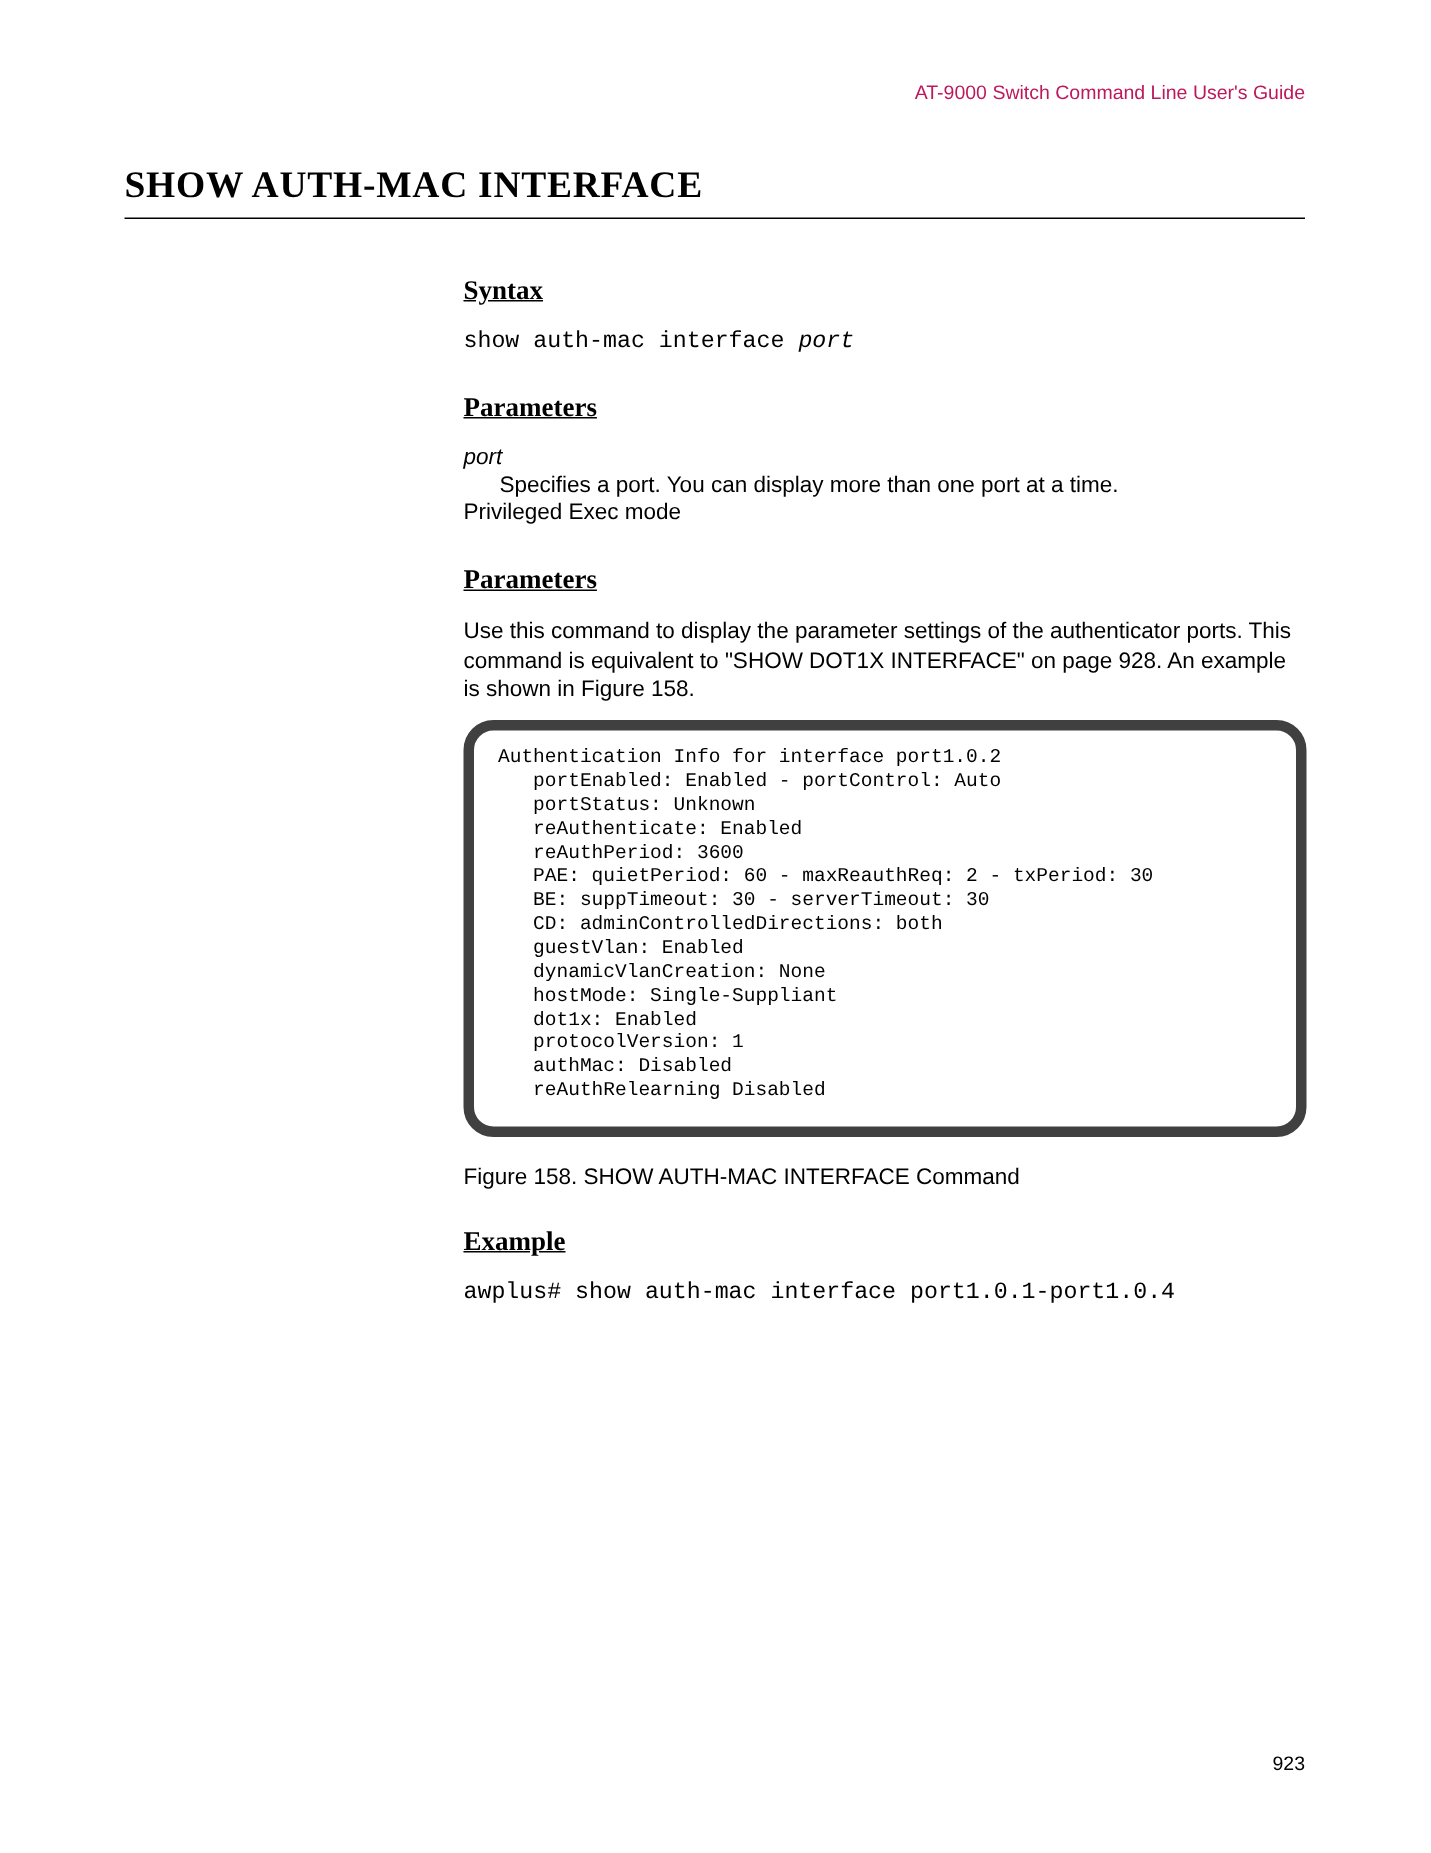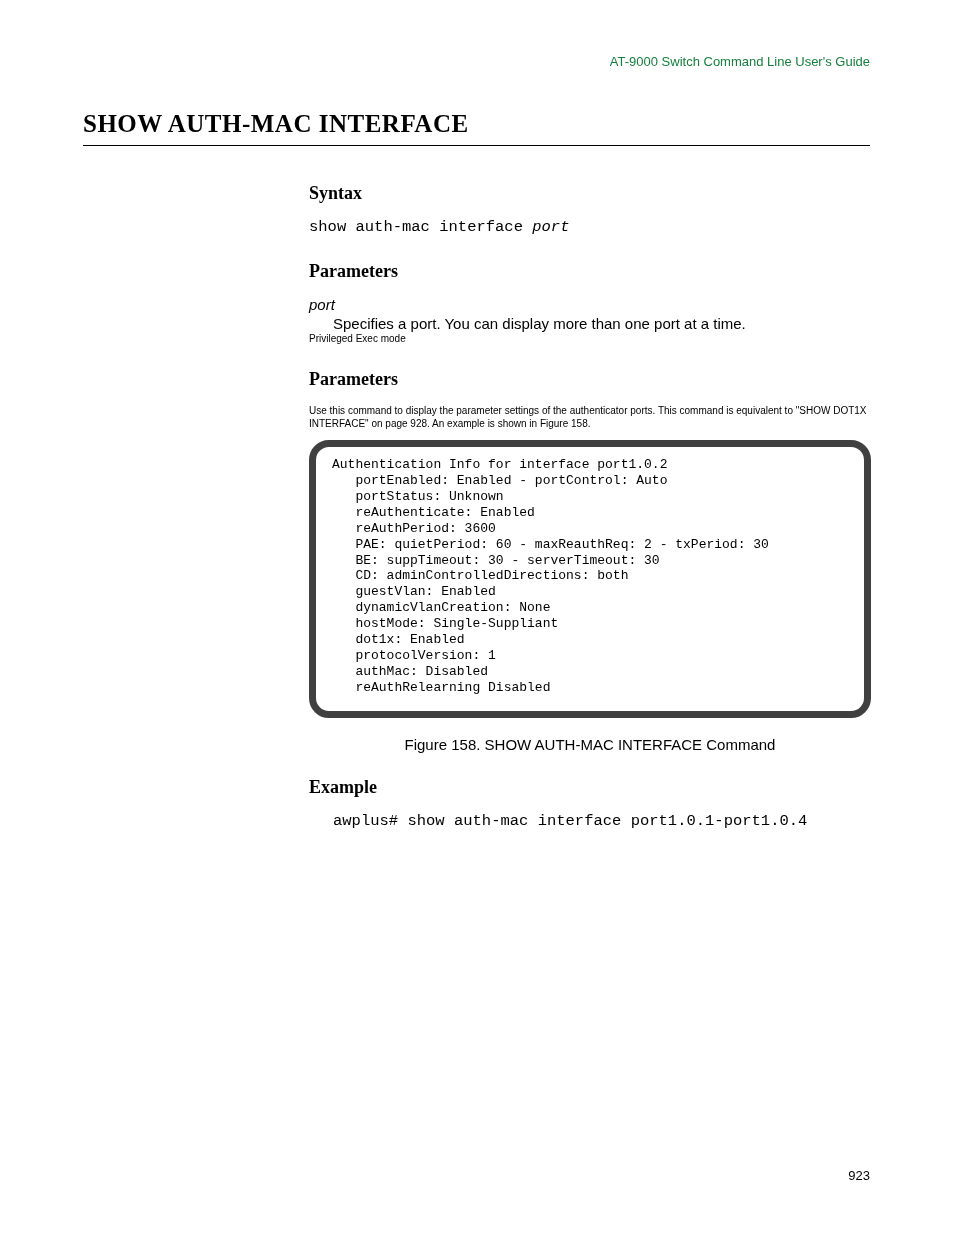--- a/index.html
+++ b/index.html
@@ -10,21 +10,21 @@
     background: #fff;
     font-family: Arial, Helvetica, sans-serif;
     color: #000;
     position: relative;
   }
   .header {
     position: absolute;
     top: 54px;
     right: 84px;
     font-size: 13px;
-    color: #15803d;
+    color: #be185d;
   }
   .title {
     position: absolute;
     top: 110px;
     left: 83px;
     right: 84px;
     font-family: "Times New Roman", Times, serif;
     font-weight: bold;
     font-size: 25px;
     letter-spacing: 0.5px;
@@ -36,30 +36,31 @@
     top: 175px;
     left: 309px;
     width: 562px;
   }
   .sec-head {
     font-family: "Times New Roman", Times, serif;
     font-weight: bold;
     font-size: 18px;
     margin-top: 24px;
     margin-bottom: 14px;
+    text-decoration: underline;
   }
   .sec-head:first-child { margin-top: 8px; }
   .mono {
     font-family: "Courier New", Courier, monospace;
     font-size: 15.5px;
     white-space: pre;
     line-height: 1.22;
   }
   .body-text {
-    font-size: 10px;
+    font-size: 15px;
     line-height: 1.32;
   }
   .param-name {
     font-style: italic;
     font-size: 15px;
   }
   .param-desc {
     font-size: 15px;
     margin-left: 24px;
     margin-top: 2px;
@@ -69,21 +70,21 @@
     border-radius: 20px;
     padding: 10px 16px 16px 16px;
     margin-top: 10px;
     font-family: "Courier New", Courier, monospace;
     font-size: 13px;
     line-height: 1.22;
     white-space: pre;
     overflow: hidden;
   }
   .figure-caption {
-    text-align: center;
+    text-align: left;
     font-size: 15px;
     margin-top: 18px;
   }
   .page-num {
     position: absolute;
     bottom: 52px;
     right: 84px;
     font-size: 13px;
     margin-left: 40px;
   }
@@ -122,17 +123,17 @@
    dynamicVlanCreation: None
    hostMode: Single-Suppliant
    dot1x: Enabled
    protocolVersion: 1
    authMac: Disabled
    reAuthRelearning Disabled</div>
 
   <div class="figure-caption">Figure 158. SHOW AUTH-MAC INTERFACE Command</div>
 
   <div class="sec-head">Example</div>
-  <div class="mono" style="margin-top:12px;margin-left:24px;">awplus# show auth-mac interface port1.0.1-port1.0.4</div>
+  <div class="mono" style="margin-top:12px;">awplus# show auth-mac interface port1.0.1-port1.0.4</div>
 
 </div>
 
 <div class="page-num">923</div>
 
 </body></html>

